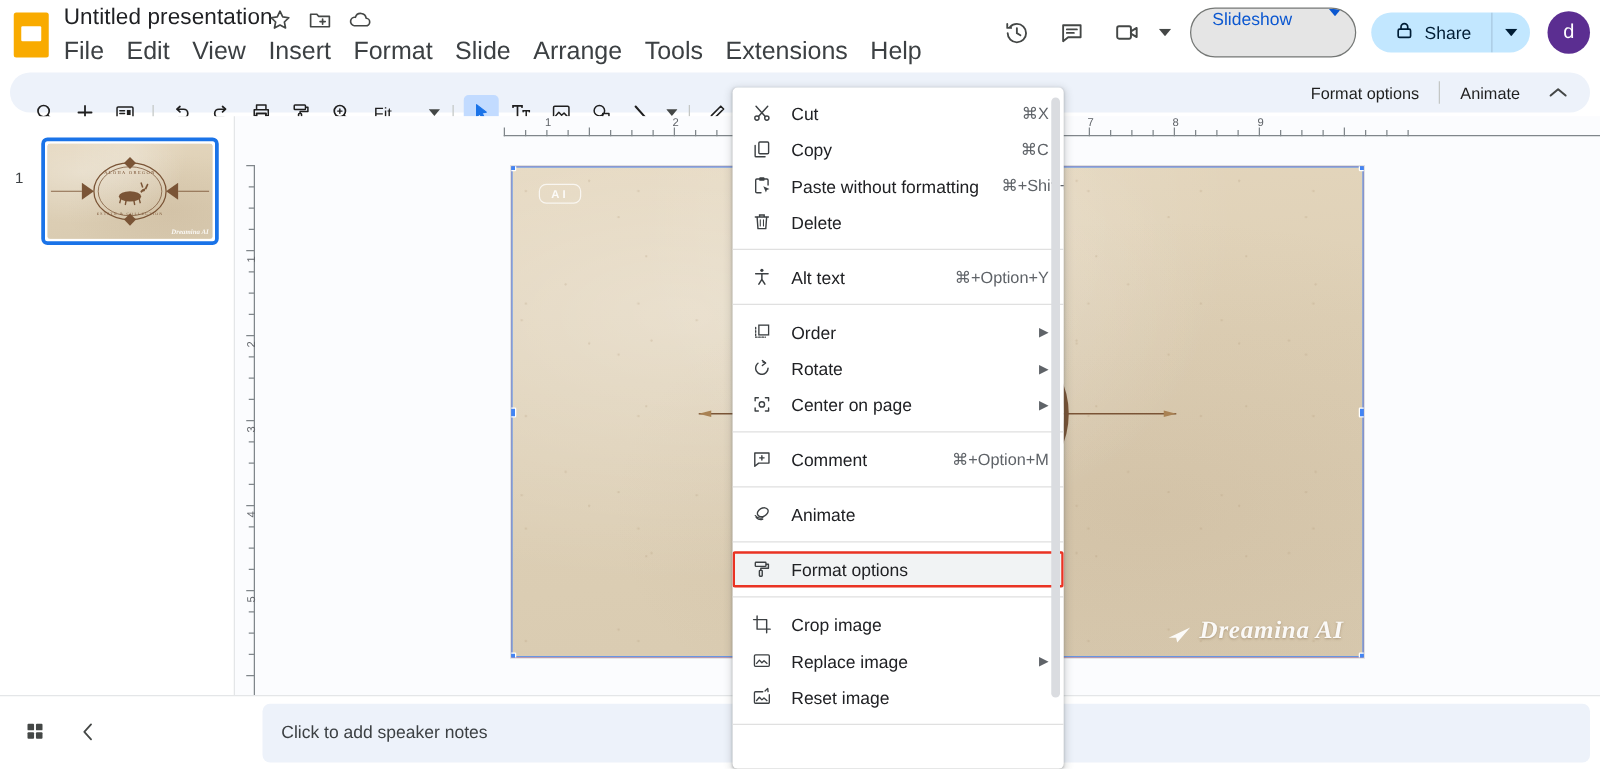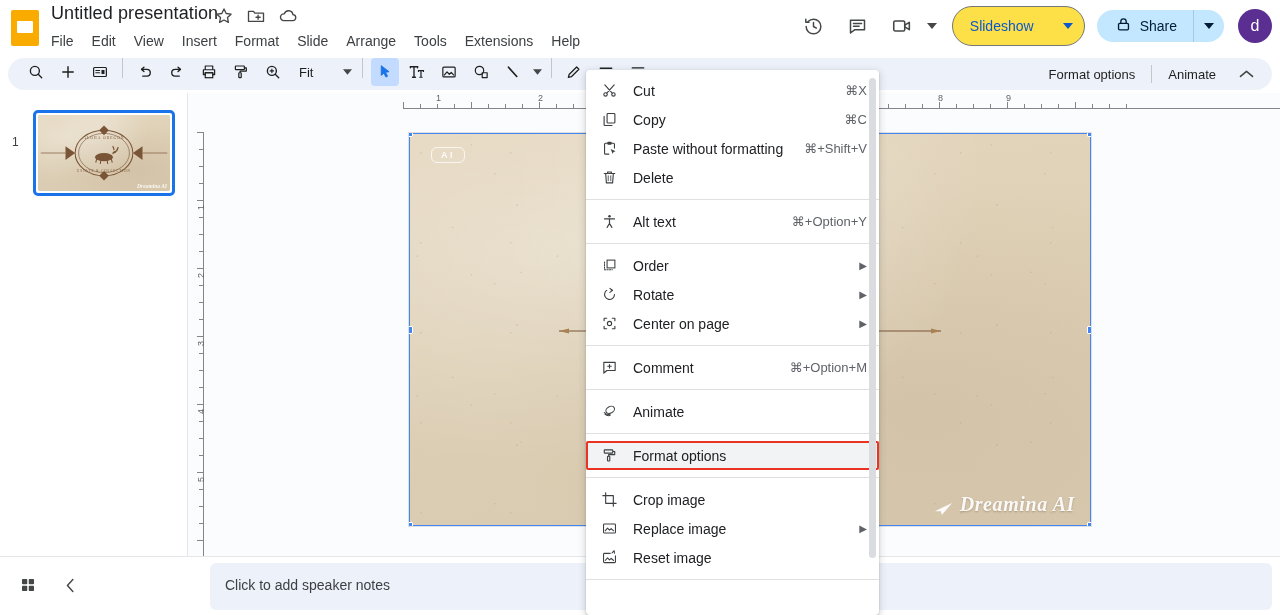--- a/index.html
+++ b/index.html
@@ -29,37 +29,37 @@
     position:absolute; left:51px; top:3px;
     font-size:18px; color:#202124; letter-spacing:0.1px;
     white-space:nowrap;
   }
   .title-icons { position:absolute; left:214px; top:6px; display:flex; gap:12px; align-items:center; }
   .ticon { width:20px; height:20px; color:#444746; cursor:pointer; }
   .ticon svg { display:block; }
 
   .menubar { position:absolute; left:42px; top:28px; display:flex; align-items:center; gap:0; }
   .menu-item {
-    font-size:14px; color:#3c4043; padding:4px 9px; border-radius:4px;
+    font-size:20px; color:#3c4043; padding:4px 9px; border-radius:4px;
     cursor:pointer; white-space:nowrap; line-height:18px;
   }
 
   
   .hdr-right { position:absolute; right:8px; top:6px; display:flex; align-items:center; gap:4px; }
   .hdr-icon {
     width:40px; height:40px; border-radius:50%;
     display:flex; align-items:center; justify-content:center;
     color:#444746; cursor:pointer;
   }
   .meet-grp { display:flex; align-items:center; gap:0; margin-right:2px; }
   .caret-btn { width:20px; height:36px; display:flex; align-items:center; justify-content:center; cursor:pointer; color:#444746;}
   .slideshow-pill {
-    display:flex; align-items:center; height:40px;
+    display:flex; align-items:flex-start; height:40px;
     border:1px solid #747775; border-radius:20px; overflow:hidden;
-    margin-left:4px; background:#fde047;
+    margin-left:4px; background:#e5e5e5;
   }
   .slideshow-pill .lbl {
     display:flex; align-items:center; padding:0 17px;
     font-size:14px; color:#0b57d0; cursor:pointer; white-space:nowrap;
   }
   .slideshow-pill .sep { width:1px; background:#c4c7c5; }
   .slideshow-pill .arw { display:flex; align-items:center; justify-content:center; width:32px; cursor:pointer; color:#0b57d0; }
   .share-pill {
     display:flex; align-items:stretch; height:32px;
     background:#c2e7ff; border-radius:20px; overflow:hidden; margin-left:8px;
@@ -75,21 +75,21 @@
     background:#5b2e91; color:#fff; font-size:16px;
     display:flex; align-items:center; justify-content:center;
     margin-left:10px; cursor:pointer;
   }
 
   
   .toolbar {
     position:absolute; left:8px; top:58px; width:1264px; height:32px;
     background:#edf2fa; border-radius:16px;
   }
-  .tb-inner { position:absolute; left:12px; top:0; height:46px; display:flex; align-items:flex-start; gap:0; }
+  .tb-inner { position:absolute; left:12px; top:0; height:46px; display:flex; align-items:flex-end; gap:0; }
   .tb-btn {
     width:28px; height:28px; border-radius:4px; margin:0 2px;
     display:flex; align-items:center; justify-content:center;
     color:#1f1f1f; cursor:pointer;
   }
   .tb-btn.active { background:#c2dbff; }
   .tb-sep { width:1px; height:20px; background:#c4c7c5; margin:0 6px; }
   .tb-zoom {
     display:flex; align-items:center; height:28px; border-radius:4px;
     padding:0 4px 0 10px; cursor:pointer; font-size:13px; color:#1f1f1f;
@@ -205,21 +205,21 @@
   .notes-field {
     position:absolute; left:210px; top:6px; width:1062px; height:47px;
     background:#edf2fa; border-radius:6px; cursor:text;
   }
   .notes-placeholder {
     position:absolute; left:15px; top:14px; font-size:14px; color:#3c4043;
   }
 
   
   .ctx-menu {
-    position:absolute; left:586px; top:70px; width:293px; height:545px;
+    position:absolute; left:586px; top:70px; width:265px; height:545px;
     background:#fff; border-radius:4px;
     box-shadow:0 2px 6px 2px rgba(60,64,67,0.15), 0 1px 2px rgba(60,64,67,0.30);
     overflow:hidden; z-index:50;
     padding-top:6px;
   }
   .ctx-item {
     position:relative; display:flex; align-items:center;
     height:29px; padding:0 12px 0 14px; cursor:pointer;
     font-size:14px; color:#202124; white-space:nowrap;
   }

